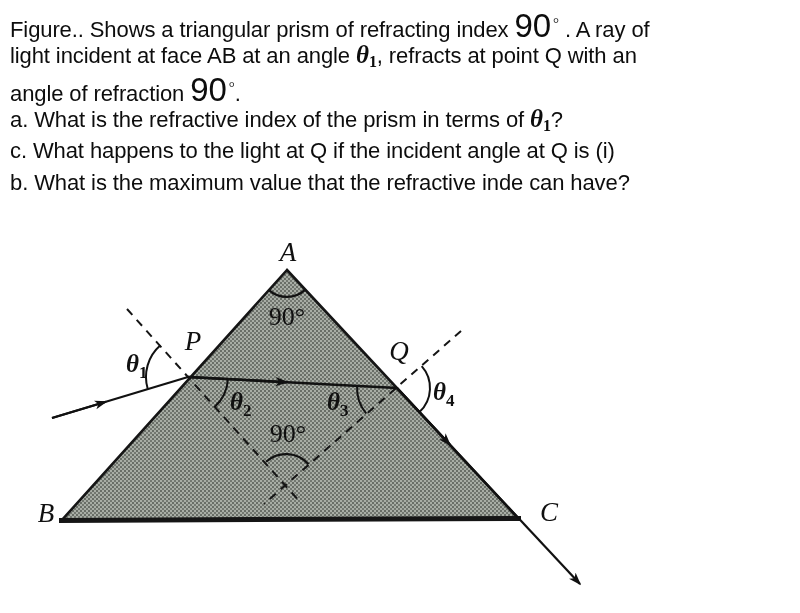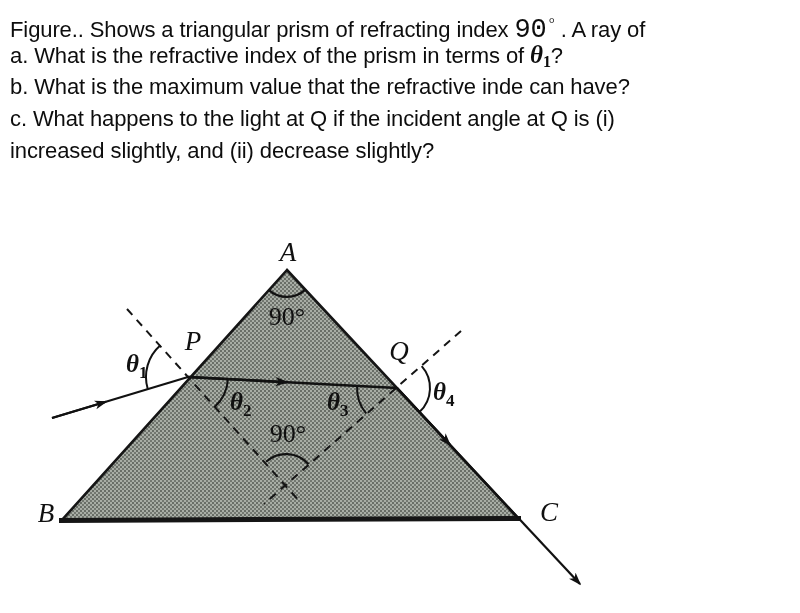--- a/index.html
+++ b/index.html
@@ -14,22 +14,22 @@
   .problem{
     position:absolute;
     left:10px;top:7px;width:788px;
     font-size:22px;
     line-height:32px;
     letter-spacing:-0.1px;
     color:#0d0d0d;
   }
   .pline{white-space:nowrap;height:32px;}
   .m{ 
-    font-family:Liberation Mono, monospace;
-    font-size:27px;
+    font-family:Liberation Sans, sans-serif;
+    font-size:33px;
   }
   .deg{
     font-family:"Liberation Serif","DejaVu Serif",serif;
     font-size:15px;
     vertical-align:9px;
     margin-left:2px;
   }
   .th{ 
     font-family:"Liberation Serif","DejaVu Serif",serif;
     font-style:italic;
@@ -67,24 +67,25 @@
     font-size:17px;
   }
 </style>
 </head>
 <body>
 
 <div class="page">
 
   <div class="problem">
     <div class="pline"><span>Figure.. Shows a triangular prism of refracting index </span><span class="m">90</span><span class="deg">°</span><span> . A ray of</span></div>
+    <div class="pline"><span>light incident at face AB at an angle </span><span class="th">θ</span><span class="ths">1</span><span>, refracts at point Q with an</span></div>
+    <div class="pline"><span>angle of refraction </span><span class="m">90</span><span class="deg">°</span><span>.</span></div>
     <div class="pline"><span>a. What is the refractive index of the prism in terms of </span><span class="th">θ</span><span class="ths">1</span><span>?</span></div>
+    <div class="pline">c. What happens to the light at Q if the incident angle at Q is (i)</div>
     <div class="pline">b. What is the maximum value that the refractive inde can have?</div>
-    <div class="pline">c. What happens to the light at Q if the incident angle at Q is (i)</div>
-    <div class="pline">increased slightly, and (ii) decrease slightly?</div>
   </div>
 
   <svg class="figure" viewBox="0 0 800 383" width="800" height="383">
     <defs>
       <pattern id="ht" width="4" height="4" patternUnits="userSpaceOnUse">
         <rect width="4" height="4" fill="#a8ada5"></rect>
         <circle cx="1" cy="1" r="0.95" fill="#4d524c"></circle>
         <circle cx="3" cy="3" r="0.95" fill="#5c615a"></circle>
       </pattern>
       <marker id="arr" viewBox="0 0 12 9" refX="10.5" refY="4.5" markerWidth="13" markerHeight="10" orient="auto" markerUnits="userSpaceOnUse">

